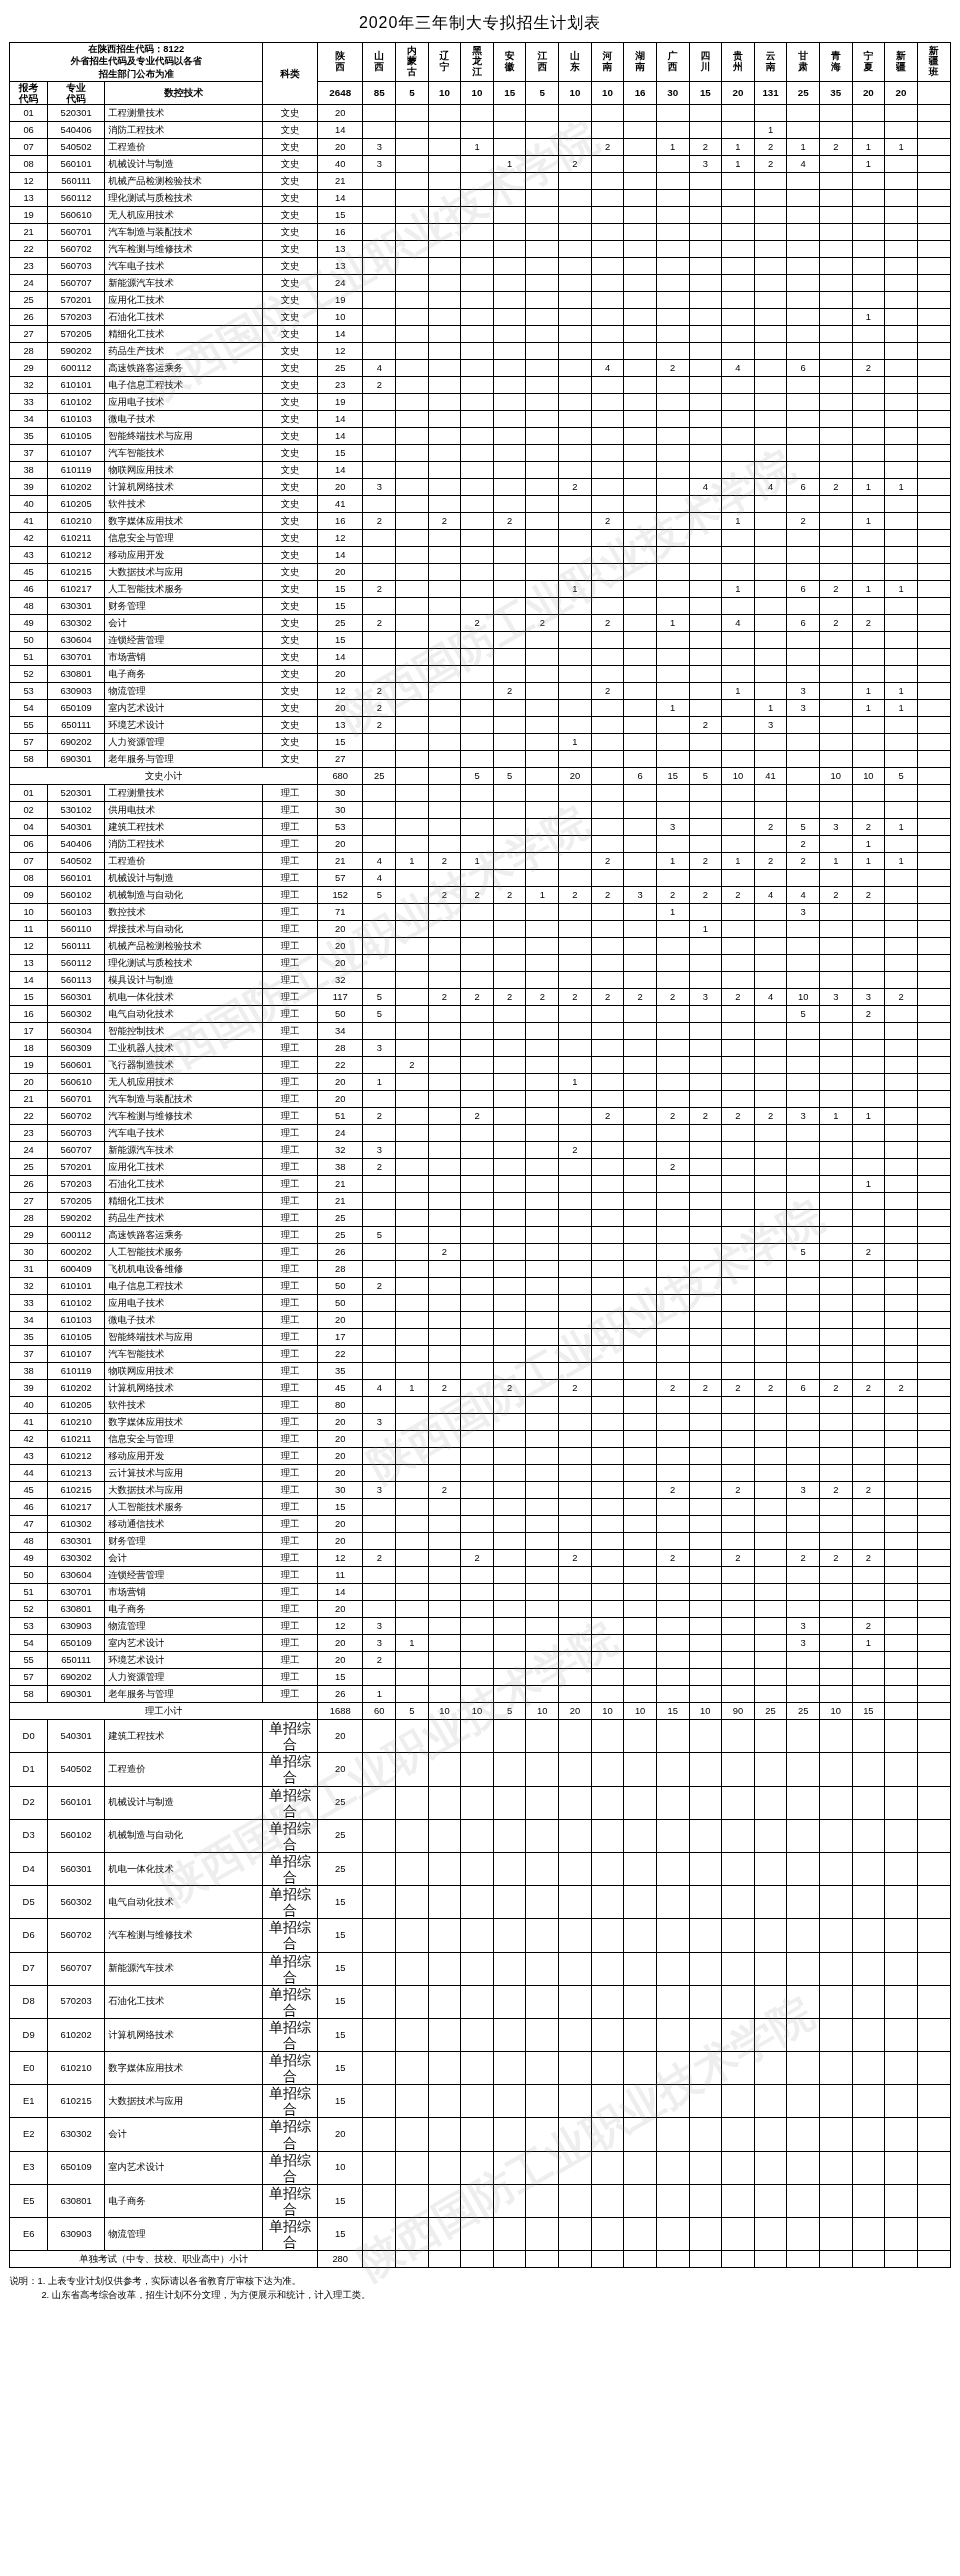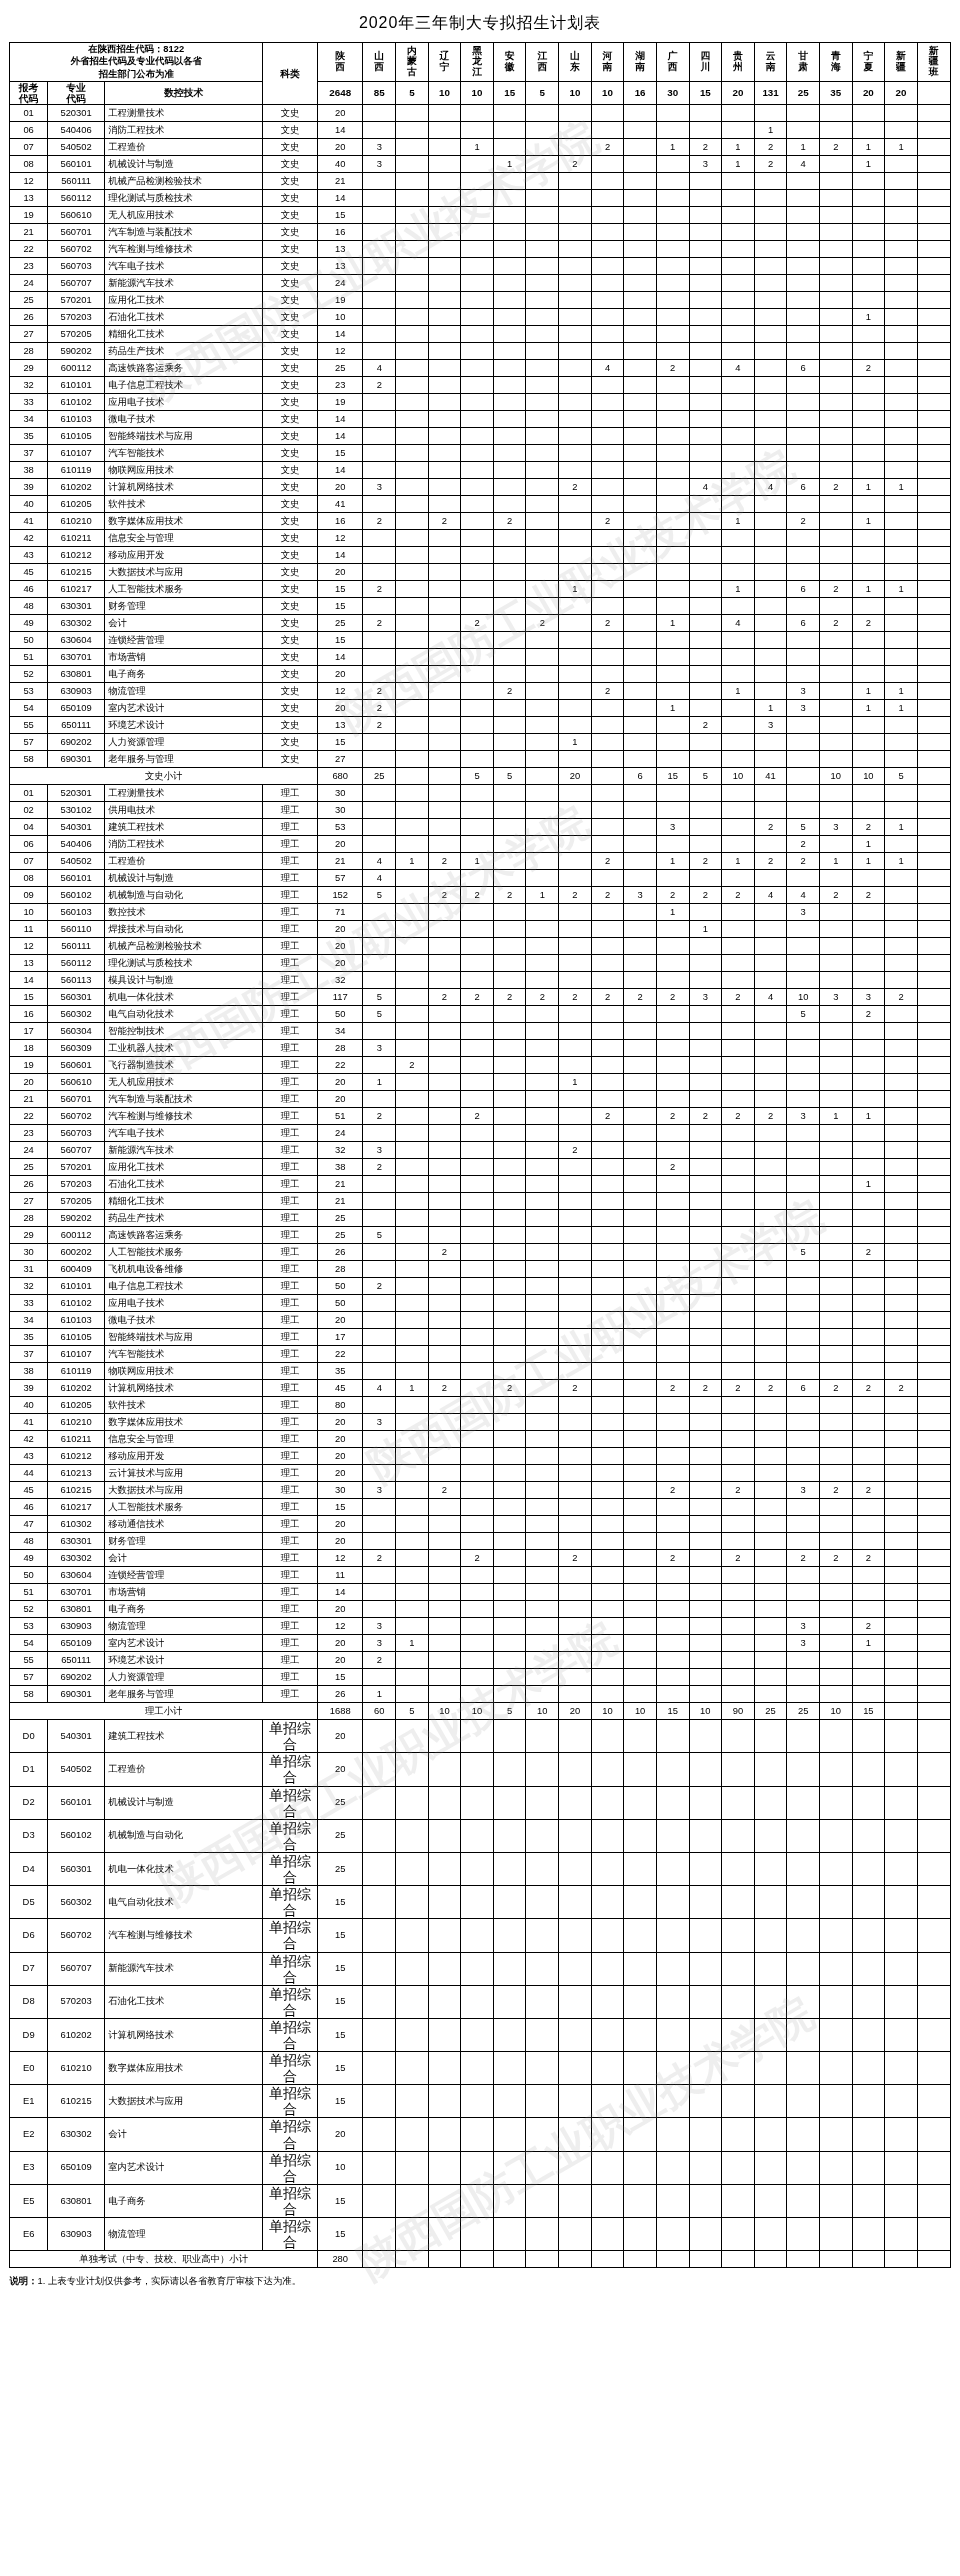--- a/index.html
+++ b/index.html
@@ -8,21 +8,21 @@
   h1#title{font-size:16px;font-weight:normal;text-align:center;margin:5.6px 0 7.5px 0;letter-spacing:0.9px;}
   table{border-collapse:collapse;width:100%;table-layout:fixed;}
   td,th{border:0.9px solid #000;font-size:9.4px;padding:0;text-align:center;vertical-align:middle;height:16px;line-height:1.15;}
   .hdr td{font-weight:bold;font-size:9.8px;}
   .hdr .note{font-size:9.4px;font-weight:bold;line-height:1.35;}
   .lft{text-align:left;padding-left:2.8px;}
   .subtotal td{font-weight:normal;}
   .small{font-size:14px;}
   .prov{font-size:9.8px;font-weight:bold;line-height:1.05;}
   #notes{font-size:9.4px;margin-top:5.6px;line-height:1.5;}
-  #notes .nlabel{font-weight:bold;}
+  #notes .nlabel{font-weight:normal;}
   .wm{position:absolute;left:0;top:0;width:100%;height:100%;pointer-events:none;overflow:hidden;}
   .wm span{position:absolute;color:rgba(150,150,150,0.16);font-size:43px;font-weight:bold;transform:rotate(-30deg);white-space:nowrap;}
   .num{font-size:9.4px;}
 </style>
 </head>
 <body>
 
 <div id="page">
 
   <div class="wm">
@@ -2903,16 +2903,17 @@
           <td></td>
           <td></td>
           <td></td>
           <td></td>
         </tr>
       </tbody>
   </table>
 
   <div id="notes">
     <div><span class="nlabel">说明：</span><span>1. 上表专业计划仅供参考，实际请以各省教育厅审核下达为准。</span></div>
+    <div style="padding-left:32px;">2. 山东省高考综合改革，招生计划不分文理，为方便展示和统计，计入理工类。</div>
   </div>
 
 </div>
 
 
 </body></html>

